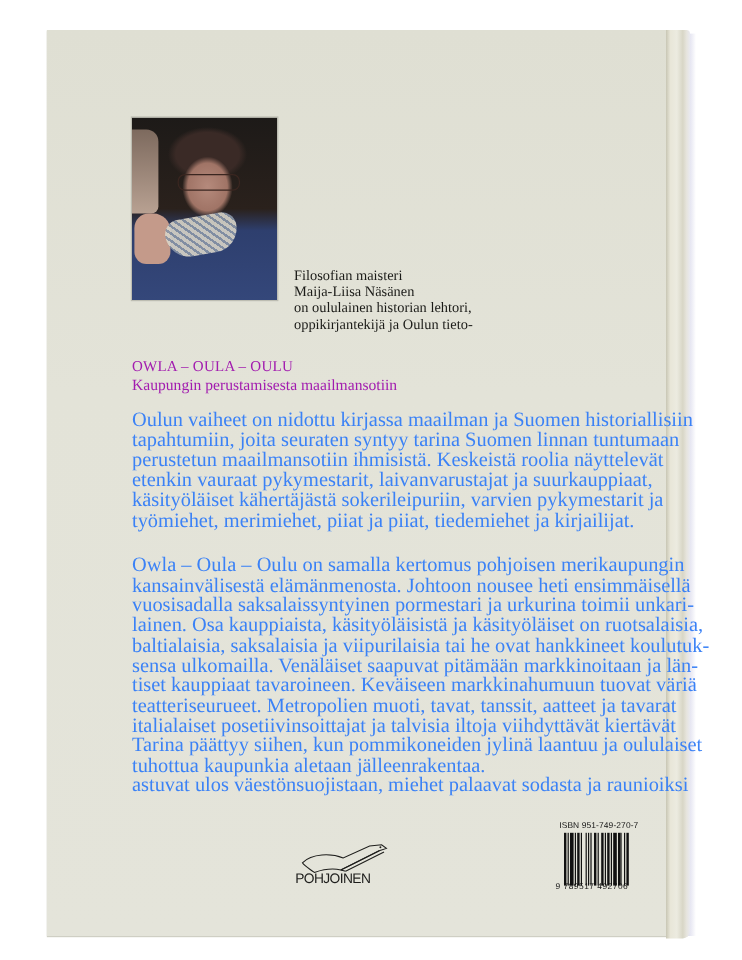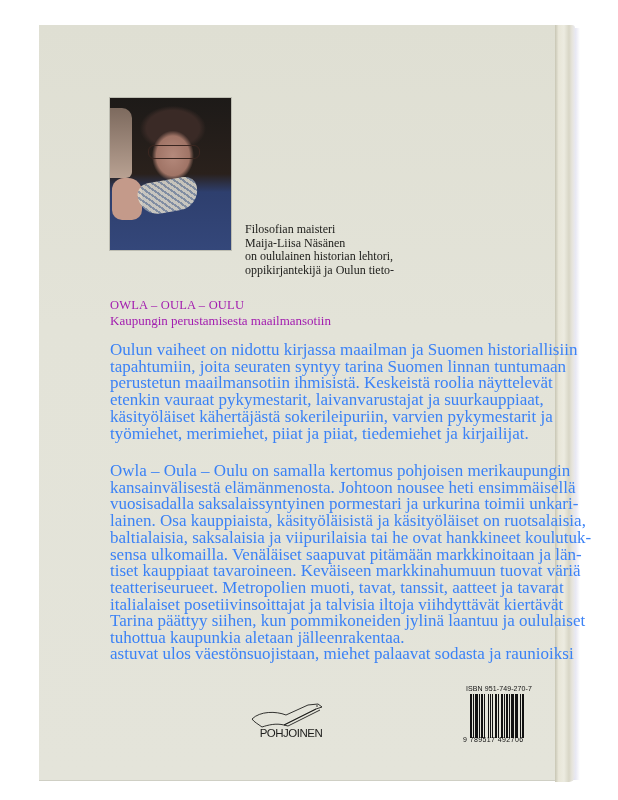--- a/index.html
+++ b/index.html
@@ -37,21 +37,21 @@
     .bio div { white-space: nowrap; }
     .title-block { position: absolute; left: 110px; top: 298px; width: 420px; color: #a21caf; }
     .title-block .t1 { font-size: 12.5px; line-height: 15px; letter-spacing: 0.2px; }
     .title-block .t2 { font-size: 13px; line-height: 15px; }
     .body-text { position: absolute; left: 110px; width: 420px; font-size: 17px; line-height: 16.7px; color: #3b82f6; }
     .body-text div { white-space: nowrap; }
     .p1 { top: 342px; }
     .p2 { top: 463px; }
     .p3 { top: 613px; }
     .logo { position: absolute; left: 246px; top: 697px; width: 90px; height: 50px; }
-    .logo-text { position: absolute; left: 246px; top: 727px; width: 90px; text-align: center; font-family: "Liberation Sans", "DejaVu Sans", sans-serif; font-size: 11.5px; letter-spacing: -0.5px; color: #1e1e1c; }
+    .logo-text { position: absolute; left: 246px; top: 727px; width: 90px; font-family: "Liberation Sans", "DejaVu Sans", sans-serif; font-size: 11.5px; letter-spacing: -0.5px; color: #1e1e1c; }
     .isbn { position: absolute; left: 466px; top: 685px; font-family: "Liberation Sans", "DejaVu Sans", sans-serif; font-size: 7px; color: #111; letter-spacing: 0.1px; }
     .barcode { position: absolute; left: 470px; top: 694px; width: 64px; height: 44px; display: flex; align-items: stretch; }
     .barcode span { display: block; background: #111; height: 100%; }
     .barcode-digits { position: absolute; left: 463px; top: 736px; font-family: "Liberation Sans", "DejaVu Sans", sans-serif; font-size: 7px; color: #111; letter-spacing: 0.4px; }
   </style>
 </head>
 <body>
 
 <div class="spine-shadow"></div>
 <div class="cover"></div>

